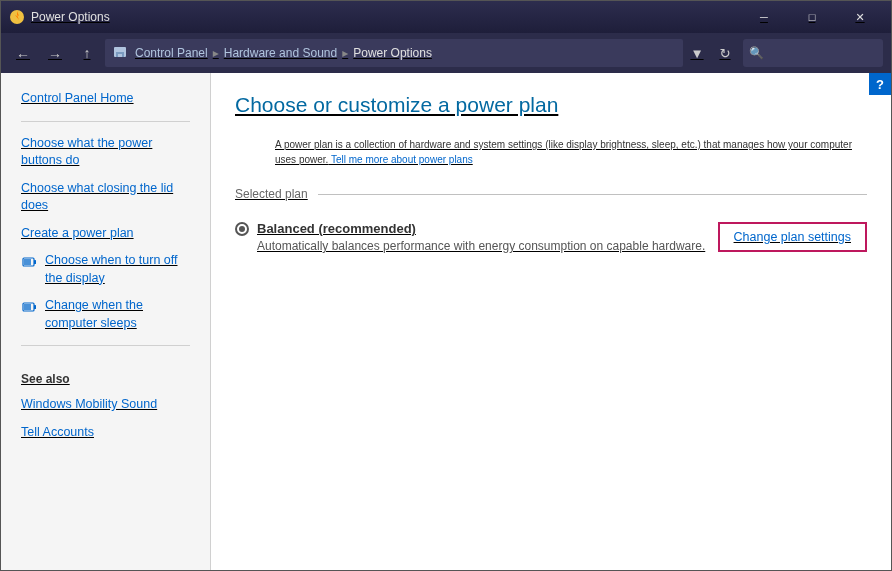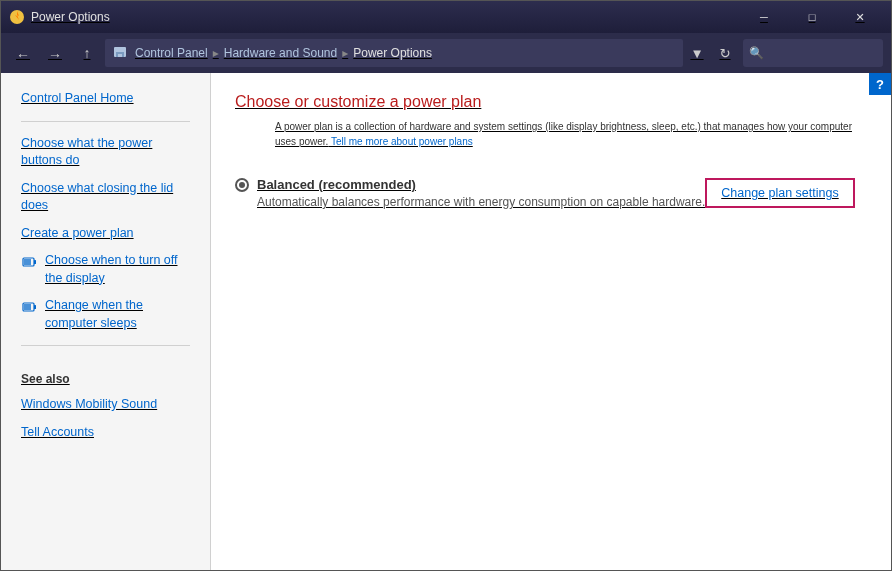--- a/index.html
+++ b/index.html
@@ -198,24 +198,24 @@
     }
 
     
     .content {
       flex: 1;
       background: white;
       padding: 20px 24px;
       overflow-y: auto;
     }
     .content-title {
-      font-size: 16px;
+      font-size: 21px;
       font-weight: 400;
-      color: #b91c1c;
-      margin-bottom: 8px;
+      color: #0369a1;
+      margin-bottom: 20px;
     }
     .content-description {
       font-size: 10px;
       color: #333;
       line-height: 1.5;
       margin-bottom: 20px;
       max-width: 640px;
       margin-left: 40px;
     }
     .content-description a {
@@ -236,20 +236,21 @@
       white-space: nowrap;
     }
     .selected-plan-line {
       flex: 1;
       height: 1px;
       background: #c0c0c0;
     }
     .plan-row {
       display: flex;
       align-items: center;
+      justify-content: space-between;
       padding: 8px 0;
     }
     .plan-info {}
     .plan-name {
       font-size: 13px;
       font-weight: 600;
       color: #333;
       display: flex;
       align-items: center;
       gap: 8px;
@@ -410,20 +411,24 @@
     </div>
 
     <div class="content" style="position:relative;">
       <h1 class="content-title">Choose or customize a power plan</h1>
       <p class="content-description">
         <span>A power plan is a collection of hardware and system settings (like display brightness, sleep, etc.) that manages how your computer uses power.</span>
         <span> </span>
         <a>Tell me more about power plans</a>
       </p>
 
+      <div class="selected-plan-header">
+        <span class="selected-plan-label">Selected plan</span>
+        <div class="selected-plan-line"></div>
+      </div>
 
       <div class="plan-row">
         <div class="plan-info">
           <div class="plan-name">
             <span class="radio-circle">
               <span class="radio-circle-inner"></span>
             </span>
             <span>Balanced (recommended)</span>
           </div>
           <div class="plan-desc" style="padding-left: 22px;">Automatically balances performance with energy consumption on capable hardware.</div>

